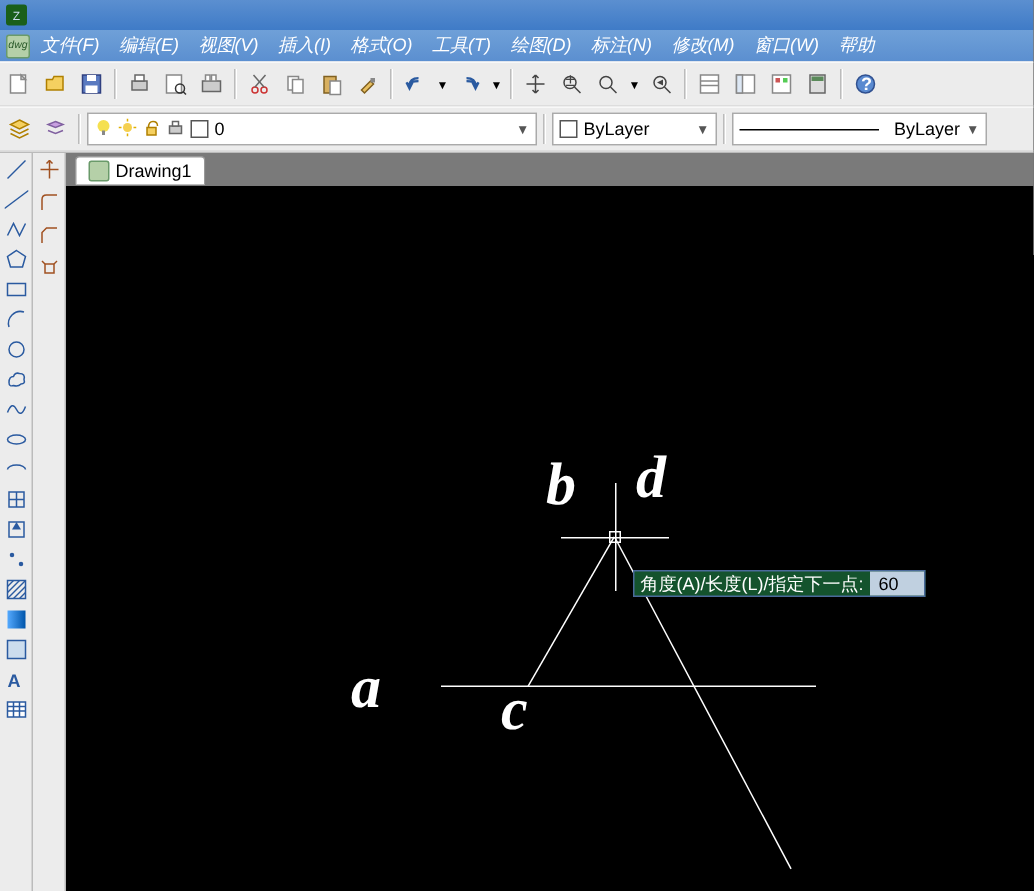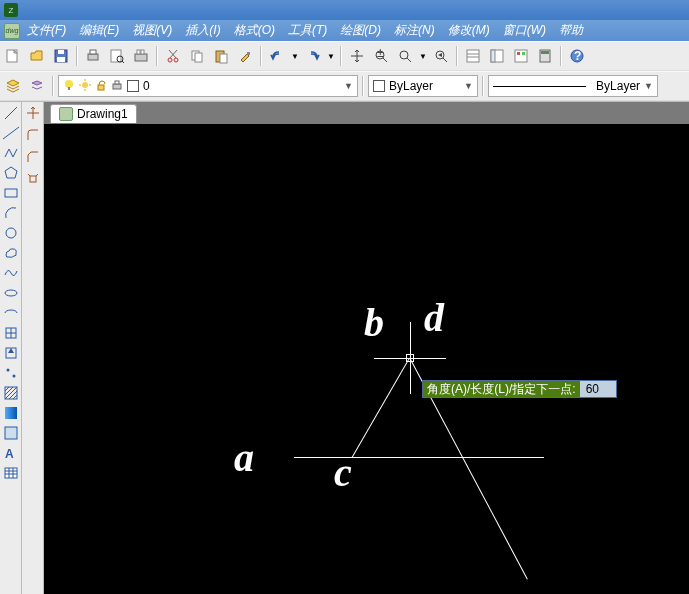--- a/index.html
+++ b/index.html
@@ -31,21 +31,21 @@
   .canvas { position:absolute; left:44px; right:0; top:22px; bottom:0; background:#000; }
   
   .cross-h { position:absolute; height:1px; background:#fff; }
   .cross-v { position:absolute; width:1px; background:#fff; }
   .pickbox { position:absolute; width:8px; height:8px; border:1px solid #fff; transform:translate(-50%,-50%); }
   
   .line { position:absolute; height:1px; background:#fff; transform-origin:0 50%; }
   
   .hand { position:absolute; color:#fff; font-family: "Comic Sans MS", cursive; font-size:40px; font-style:italic; font-weight:bold; }
   
-  .prompt { position:absolute; background:#4d7c0f; color:#fff; border:1px solid #4a6a9a; display:flex; align-items:center; height:18px; font-size:12px; }
+  .prompt { position:absolute; background:#14532d; color:#fff; border:1px solid #4a6a9a; display:flex; align-items:center; height:18px; font-size:12px; }
   .prompt .val { background:#c0d0e0; color:#000; padding:0 6px; height:100%; display:flex; align-items:center; min-width:36px; }
   .prompt .lbl { padding:0 4px; }
 </style>
 </head>
 <body>
 
 <div class="titlebar">
   <div class="logo">Z</div>
 </div>
 

